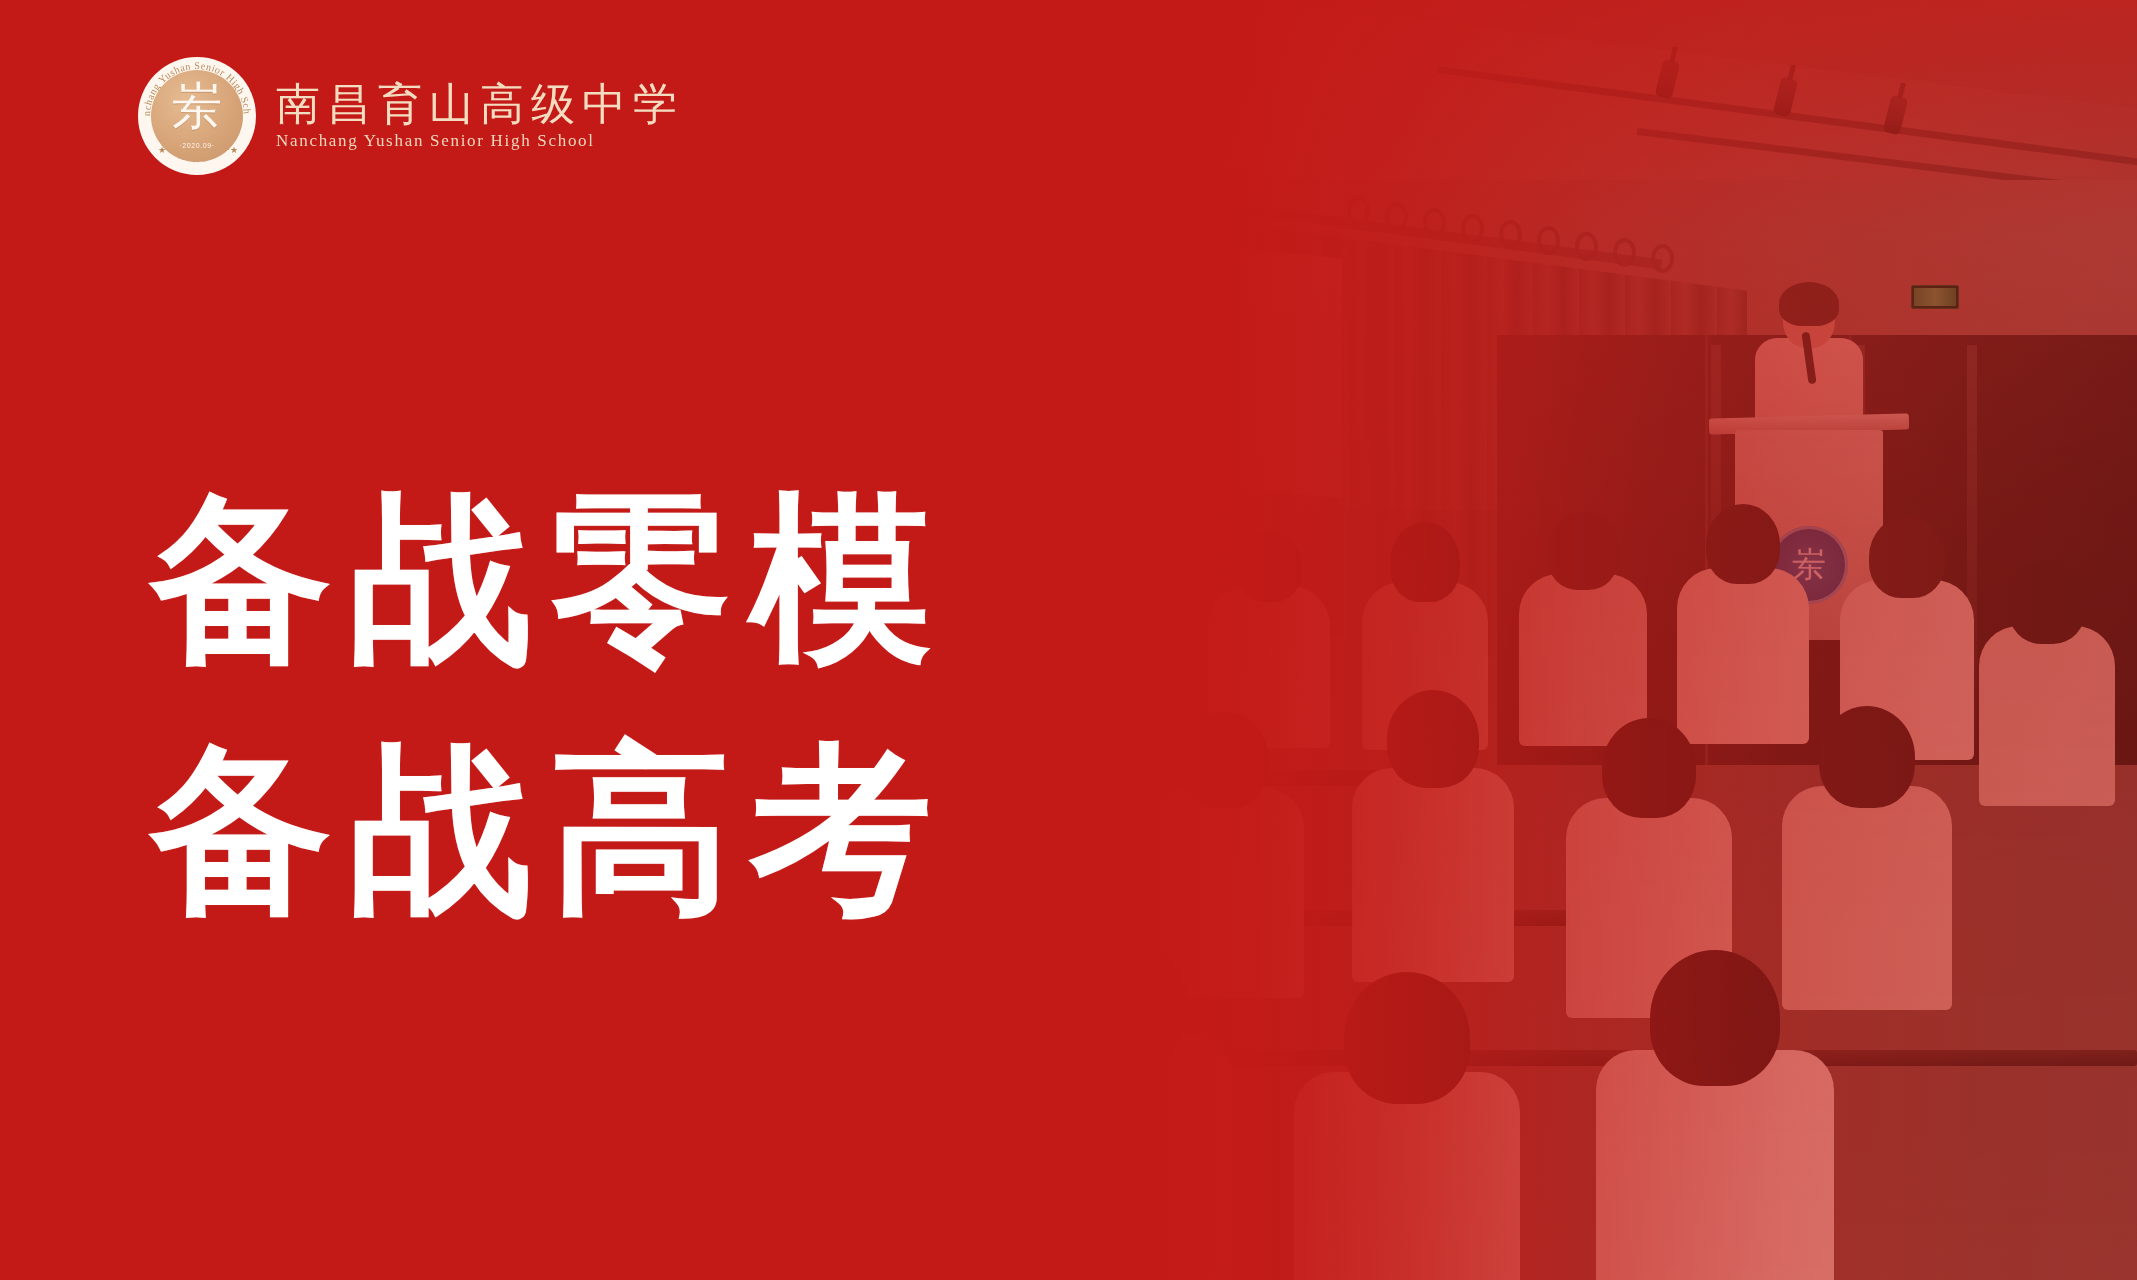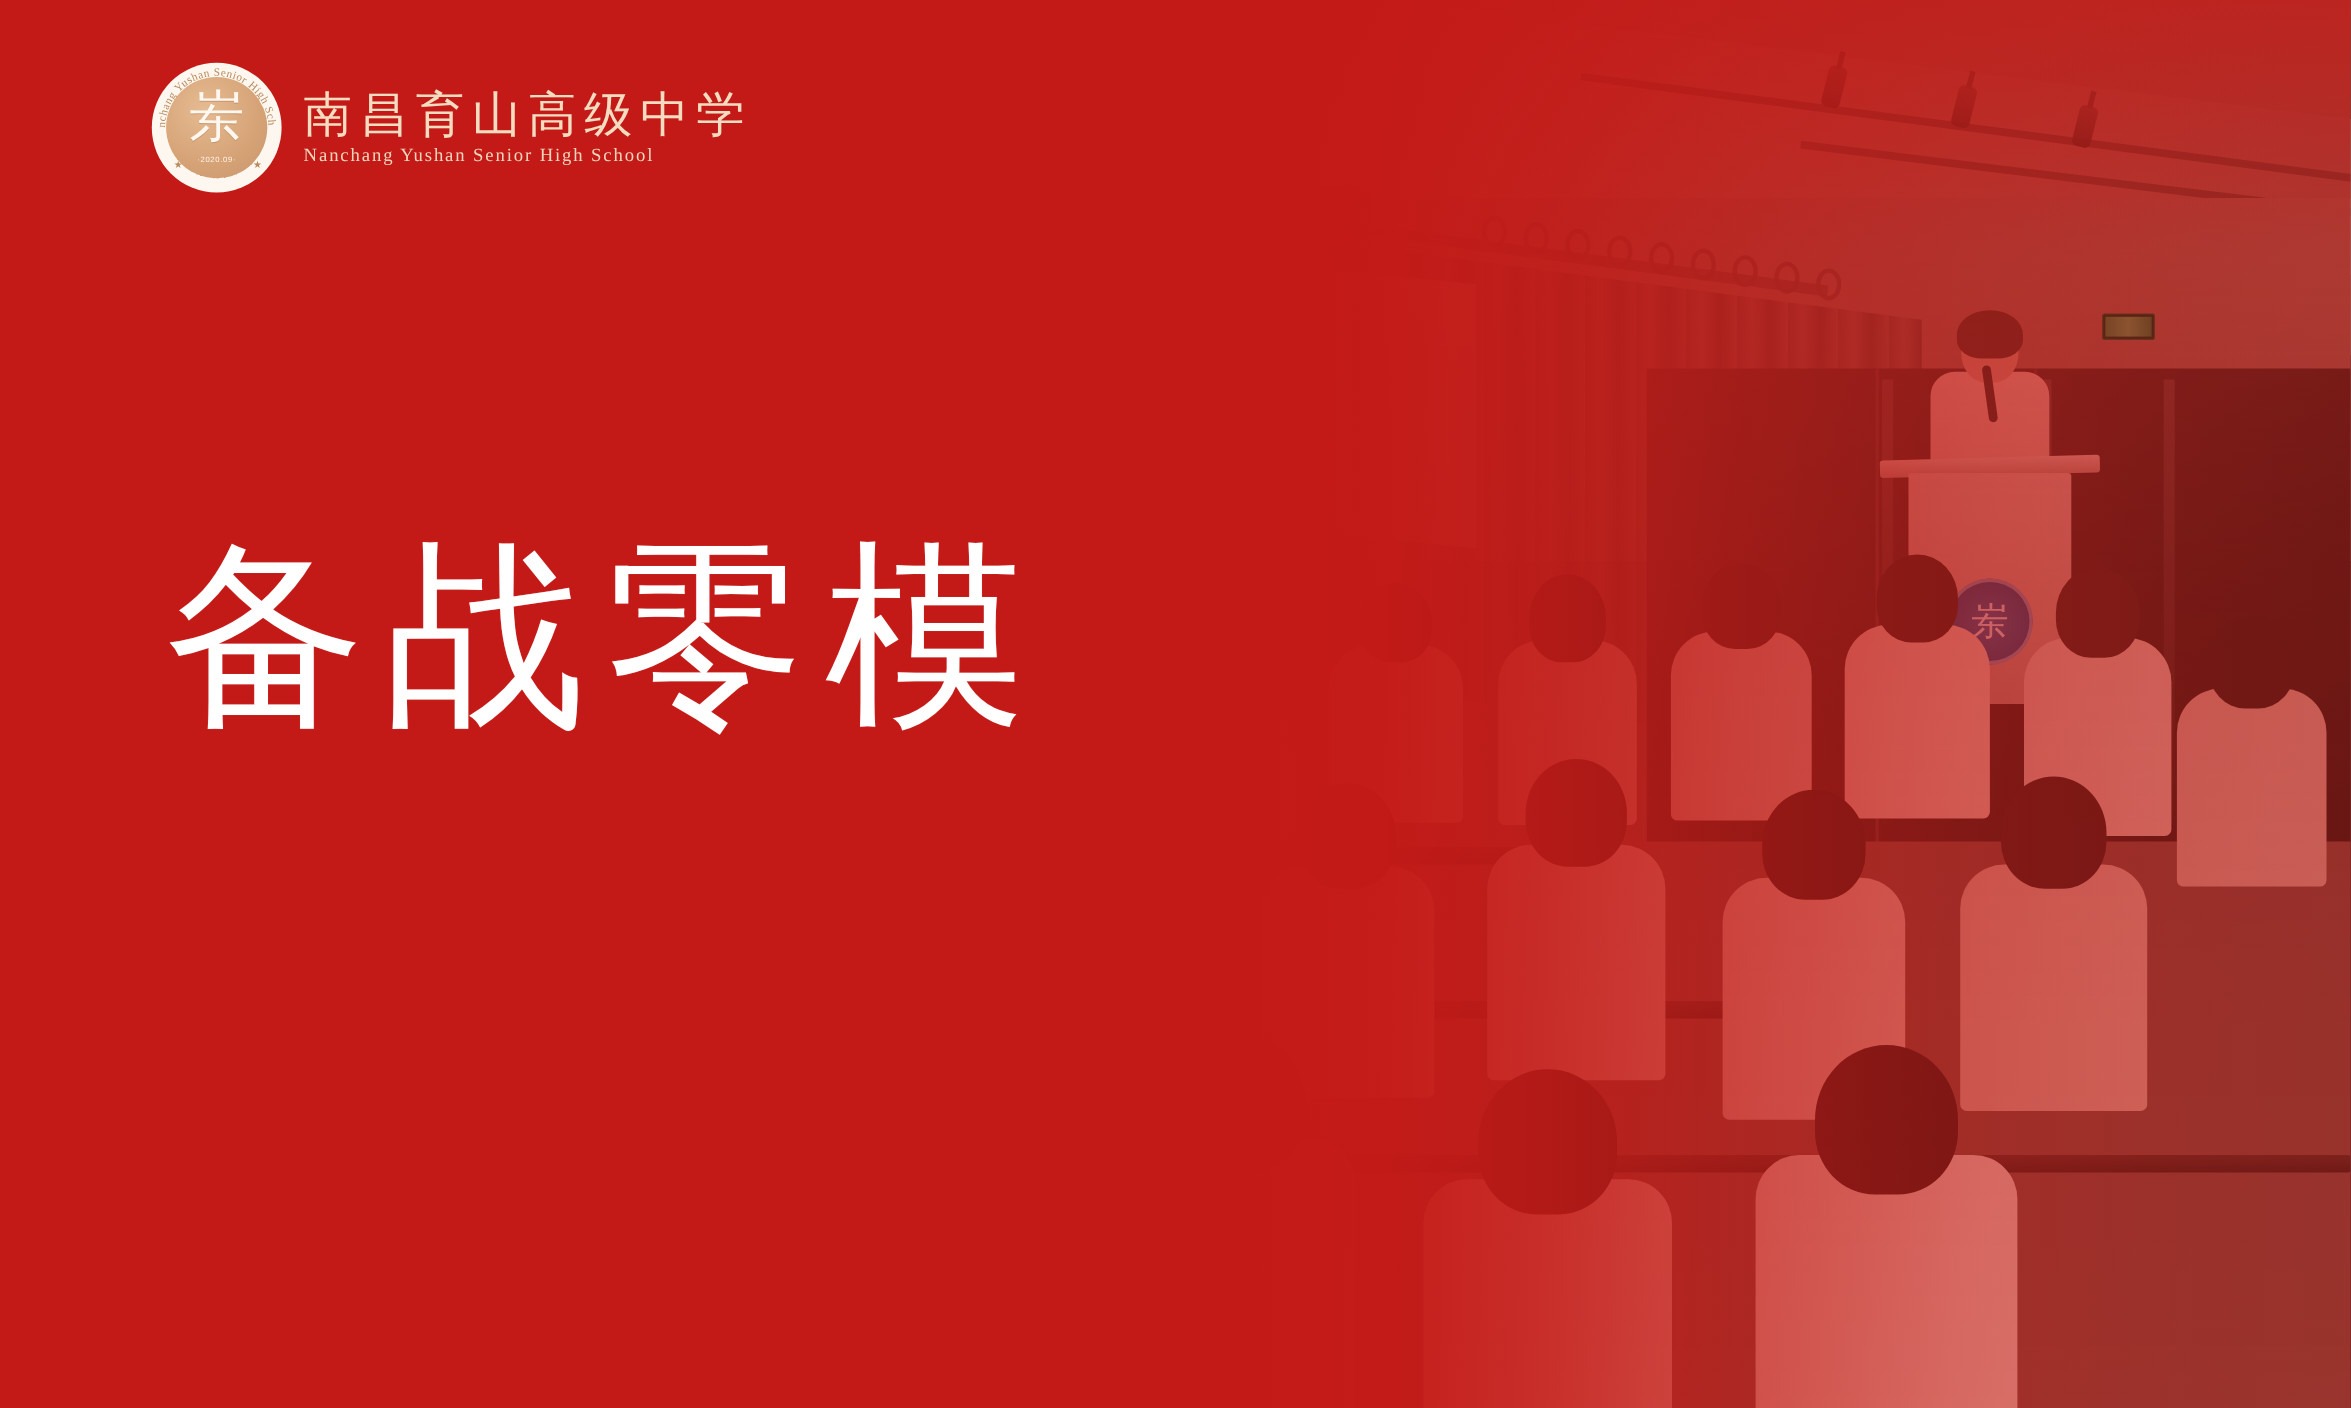--- a/index.html
+++ b/index.html
@@ -401,21 +401,21 @@
   .headline {
     position: absolute;
     left: 150px; top: 455px;
     color: #ffffff;
   }
   .headline-line {
     font-size: 182px;
     line-height: 1.38;
     letter-spacing: 18px;
     font-family: "Liberation Serif", "DejaVu Serif", serif;
-    font-weight: normal;
+    font-weight: bold;
     white-space: nowrap;
     text-shadow: 0 0 1px rgba(255,255,255,.25);
   }
 </style>
 </head>
 <body>
 
 <div id="poster">
 
   <div class="photo-layer">
@@ -590,15 +590,16 @@
     </div>
 
     <div class="brand-text">
       <div class="brand-cn">南昌育山高级中学</div>
       <div class="brand-en">Nanchang Yushan Senior High School</div>
     </div>
   </div>
 
   <div class="headline">
     <div class="headline-line">备战零模</div>
+    <div class="headline-line">备战高考</div>
   </div>
 
 </div>
 
 </body></html>

